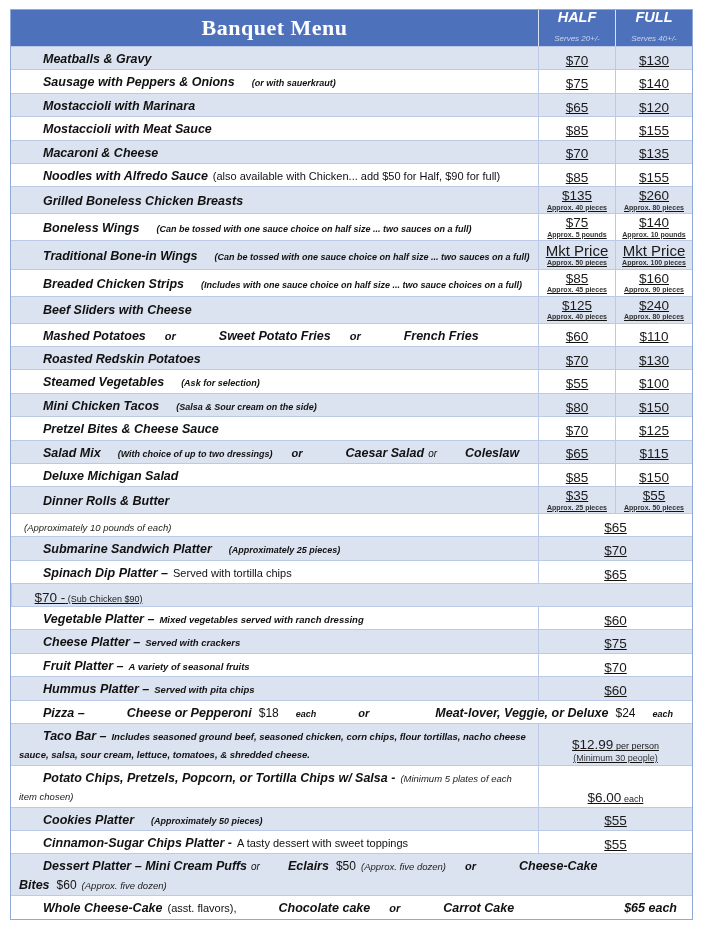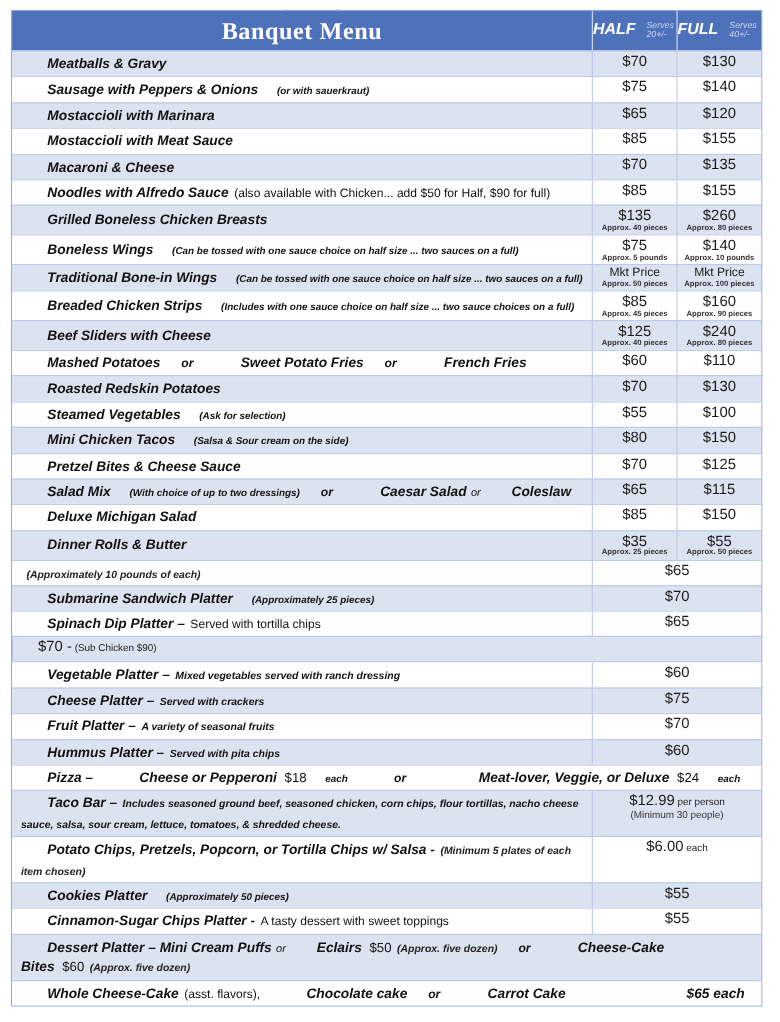--- a/index.html
+++ b/index.html
@@ -3,41 +3,41 @@
 <meta charset="utf-8">
 <style>
   html,body{margin:0;padding:0;background:#ffffff;}
   body{width:709px;height:929px;font-family:"Liberation Sans",sans-serif;color:#111;}
   .page{position:relative;width:709px;height:929px;background:#fff;overflow:hidden;}
   .menu-table{position:absolute;left:10px;top:9px;width:683px;border:1px solid #8fa9d8;box-sizing:border-box;}
   
   .thead{display:flex;background:var(--header-bg,#4e71bc);align-items:stretch;height:36px;}
   .h-title{flex:1;display:flex;align-items:center;justify-content:center;
            font-family:"Liberation Serif",serif;font-weight:bold;font-size:22px;color:#fff;letter-spacing:.5px;}
-  .h-col{width:77px;border-left:1px solid #d9e2f3;display:flex;flex-direction:row;align-items:center;justify-content:center;color:#fff;box-sizing:border-box;gap:10px;}
+  .h-col{width:77px;border-left:1px solid #d9e2f3;display:flex;flex-direction:column;align-items:center;justify-content:flex-start;color:#fff;box-sizing:border-box;gap:10px;}
   .h-col-label{font-weight:bold;font-style:italic;font-size:14.5px;line-height:1.05;}
   .h-col-sub{font-style:italic;font-size:8px;color:#c8d4ee;line-height:1.1;}
   
   .tbody{display:block;}
   .row{display:flex;background:#fff;border-top:1px solid #bcc9e7;min-height:22px;align-items:stretch;}
   .row.shade{background:var(--stripe,#dbe2f0);}
   .cell.label{flex:1;display:flex;flex-direction:column;justify-content:center;padding:2px 6px 2px 8px;box-sizing:border-box;}
   .segline{line-height:1.15;}
   .segline2{line-height:1.0;margin-top:1px;}
-  .cell.price{width:77px;border-left:1px solid #bcc9e7;display:flex;flex-direction:column;align-items:center;justify-content:flex-start;text-align:center;box-sizing:border-box;padding:1px 0;}
+  .cell.price{width:77px;border-left:1px solid #bcc9e7;display:flex;flex-direction:column;align-items:center;justify-content:flex-end;text-align:center;box-sizing:border-box;padding:1px 0;text-decoration:underline;}
   .cell.price.merged{width:154px;}
   .price-main{font-size:13.5px;color:#1a1a1a;line-height:1.15;white-space:nowrap;}
-  .price-main.small{font-size:11px;}
+  .price-main.small{font-size:15px;}
   .price-suffix{font-size:9px;color:#1a1a1a;}
   .price-sub{font-size:7px;font-weight:bold;color:#333;line-height:1.2;white-space:nowrap;}
   .price-sub.big{font-size:9px;font-weight:normal;}
   
   .seg-name{font-weight:bold;font-style:italic;font-size:12.5px;margin-left:24px;}
   .seg-note{font-weight:bold;font-style:italic;font-size:9px;margin-left:17px;}
-  .seg-noteit{font-style:italic;font-size:9.5px;margin-left:5px;color:#222;font-weight:bold;}
+  .seg-noteit{font-style:italic;font-size:9.5px;margin-left:5px;color:#222;}
   .seg-desc{font-size:11px;margin-left:5px;}
   .seg-smalldesc{font-weight:bold;font-style:italic;font-size:9.5px;margin-left:5px;}
   .seg-or{font-weight:bold;font-style:italic;font-size:11px;margin:0 19px;}
   .seg-orwide{font-weight:bold;font-style:italic;font-size:11px;margin:0 42px;}
   .seg-smallor{font-style:italic;font-size:10px;margin:0 4px;}
   .seg-plain{font-size:12px;margin-left:7px;}
   .seg-sp{display:inline-block;width:18px;}
   .seg-gap{display:inline-block;width:86px;}
   
   .footnote{margin:7px 6px 0 6px;text-align:center;font-size:9.3px;font-weight:bold;color:#111;line-height:1.25;}

